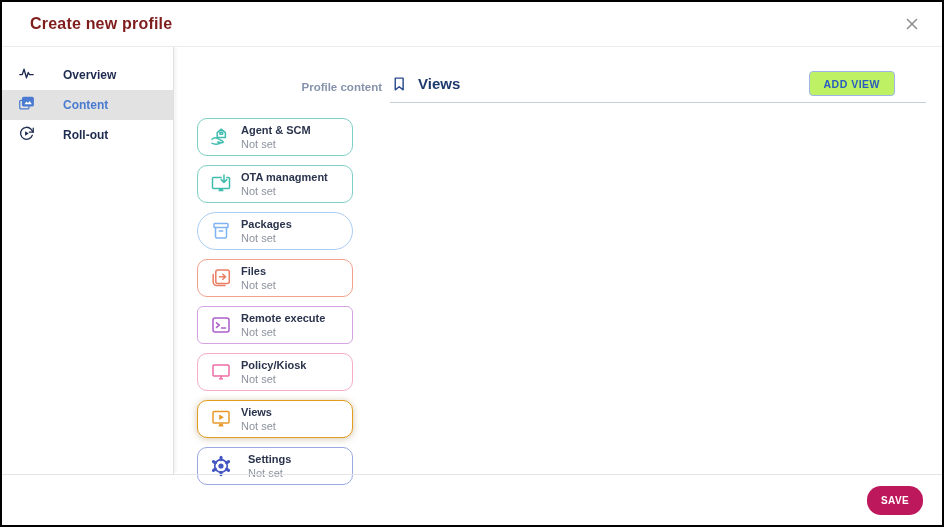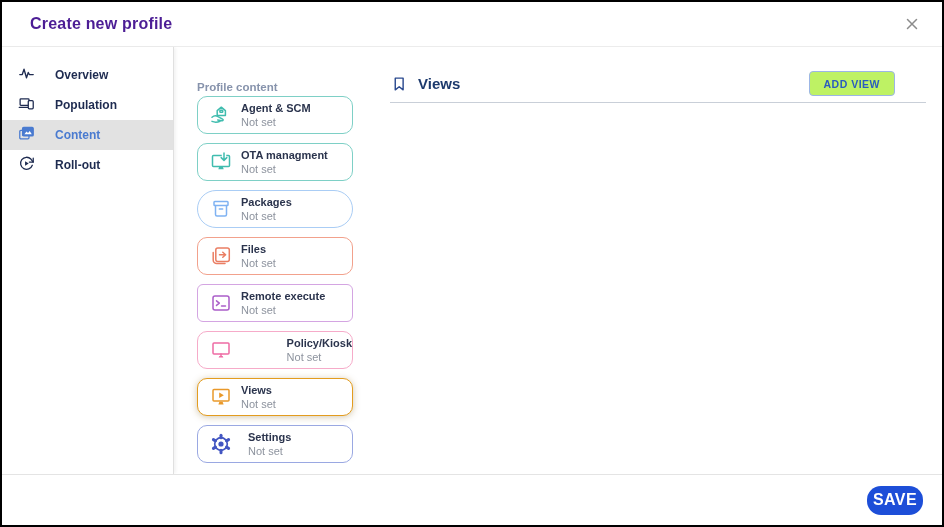--- a/index.html
+++ b/index.html
@@ -4,61 +4,61 @@
 <style>
   html,body{margin:0;padding:0;background:#fff;}
   .frame{
     box-sizing:border-box;width:944px;height:527px;border:2px solid #000;
     background:#fff;display:flex;flex-direction:column;
     font-family:"Liberation Sans",sans-serif;overflow:hidden;
   }
   
   .hdr{flex:0 0 44px;display:flex;align-items:center;justify-content:space-between;
        padding:0 22px 0 28px;border-bottom:1px solid #ececec;}
-  .hdr-title{font-size:16px;font-weight:bold;color:#4c1d95;letter-spacing:.2px;}
+  .hdr-title{font-size:16px;font-weight:bold;color:#7f1d1d;letter-spacing:.2px;}
   .close-btn{width:16px;height:16px;display:flex;align-items:center;justify-content:center;
        cursor:pointer;color:#8c8c8c;}
   
   .bdy{flex:1;display:flex;min-height:0;}
   .sidebar{flex:0 0 172px;box-sizing:border-box;border-right:1px solid #e0e0e0;
        box-shadow:3px 0 3px -1px rgba(0,0,0,.05);padding-top:13px;background:#fff;}
-  .side-item{height:30px;display:flex;align-items:center;gap:20px;padding:0 10px 0 16px;
+  .side-item{height:30px;display:flex;align-items:center;gap:28px;padding:0 10px 0 16px;
        color:#1e2b50;font-size:12px;font-weight:bold;cursor:pointer;}
   .side-item svg{flex:0 0 auto;}
   .side-item.selected{background:#e2e2e2;color:#4a7bd0;}
   
   .middle{flex:0 0 208px;box-sizing:border-box;padding:34px 0 0 23px;}
-  .plabel{font-size:11.5px;font-weight:bold;color:#8793ac;line-height:13px;margin-bottom:2px;}
+  .plabel{font-size:11.5px;font-weight:bold;color:#8793ac;line-height:13px;margin-bottom:24px;text-align:right;}
   .card{width:156px;height:38px;box-sizing:border-box;border:1px solid #ccc;border-radius:10px;
        display:flex;align-items:center;margin-bottom:9px;background:#fff;cursor:pointer;}
   .cicon{width:26px;height:26px;margin:0 7px 0 10px;display:flex;align-items:center;justify-content:center;}
   .ctexts{display:flex;flex-direction:column;gap:2px;}
   .ctitle{font-size:11px;font-weight:bold;color:#2b344d;line-height:12px;}
   .csub{font-size:11px;color:#8d939e;line-height:12px;}
   .c-teal{border-color:#7ed0c6;}   .c-teal .cicon{color:#3fbcae;}
   .c-blue{border-color:#aacdf5;border-radius:19px;}   .c-blue .cicon{color:#7fb2f2;}
   .c-coral{border-color:#f2a18c;}  .c-coral .cicon{color:#ea7e63;}
   .c-purple{border-color:#d4a5e2;border-radius:6px;} .c-purple .cicon{color:#ab5ec9;}
-  .c-pink{border-color:#f6abc9;justify-content:space-between;}   .c-pink .cicon{color:#ee6ba4;}
+  .c-pink{border-color:#f6abc9;}   .c-pink .cicon{color:#ee6ba4;}
   .c-orange{border-color:#e39c1f;} .c-orange .cicon{color:#e9992a;}
   .c-indigo{border-color:#9aa8e2;gap:7px;} .c-indigo .cicon{color:#4356c2;}
   .card.selected{border-width:1.5px;box-shadow:0 1px 7px rgba(130,95,20,.35);}
   
   .right{flex:1;min-width:0;box-sizing:border-box;padding:24px 16px 0 8px;}
   .vhead{display:flex;align-items:center;height:25px;}
   .vtitle{font-size:15px;font-weight:bold;color:#1d3a6d;margin-left:10px;}
   .bmark{display:flex;align-items:center;color:#2b4a8f;}
   .addview{margin-left:auto;margin-right:31px;height:25px;padding:0 14px;background:#bef264;
        border:1px solid #9cb6e6;border-radius:4px;color:#2a5cbf;font-size:10.5px;
        font-weight:bold;letter-spacing:.5px;font-family:"Liberation Sans",sans-serif;cursor:pointer;}
   .vdivider{height:1px;background:#c9cfd8;margin-top:6px;}
   
   .ftr{flex:0 0 50px;border-top:1px solid #e4e4e4;display:flex;align-items:center;
        justify-content:flex-end;padding-right:19px;}
-  .save{width:56px;height:29px;background:#1d4ed8;color:#fff;font-weight:bold;font-size:16px;
+  .save{width:56px;height:29px;background:#be185d;color:#fff;font-weight:bold;font-size:10px;
        border:none;border-radius:14px;letter-spacing:.4px;cursor:pointer;
        font-family:"Liberation Sans",sans-serif;}
 </style>
 </head>
 <body>
 
 <div class="frame">
 
   <div class="hdr">
     <span class="hdr-title">Create new profile</span>
@@ -72,30 +72,20 @@
   <div class="bdy">
 
     <div class="sidebar">
       <div class="side-item">
         <span>
           <svg width="17" height="17" viewBox="0 0 24 24" fill="none" stroke="currentColor" stroke-width="1.9" stroke-linecap="round" stroke-linejoin="round">
             <path d="M2.5 13.5 H6 L8.5 6 L12 18 L14.5 10.5 L16 13.5 H21.5"></path>
           </svg>
         </span>
         <span>Overview</span>
-      </div>
-      <div class="side-item">
-        <span>
-          <svg width="17" height="17" viewBox="0 0 24 24" fill="none" stroke="currentColor" stroke-width="1.8" stroke-linecap="round" stroke-linejoin="round">
-            <rect x="3" y="5.5" width="12.5" height="9" rx="1"></rect>
-            <path d="M1.8 17.5 h12"></path>
-            <rect x="14.5" y="8" width="7" height="11.5" rx="1.5" fill="#ffffff"></rect>
-          </svg>
-        </span>
-        <span>Population</span>
       </div>
       <div class="side-item selected">
         <span>
           <svg width="17" height="17" viewBox="0 0 24 24" fill="none" stroke="currentColor" stroke-width="1.8" stroke-linejoin="round">
             <rect x="2.5" y="7.5" width="13" height="12" rx="1.5"></rect>
             <rect x="6.5" y="3.5" width="15" height="12" rx="1.5" fill="currentColor"></rect>
             <path d="M9 13 l3-3.8 2.2 2.2 2.3-2.8 3 4.4 z" fill="#ffffff" stroke="none"></path>
           </svg>
         </span>
         <span>Content</span>

